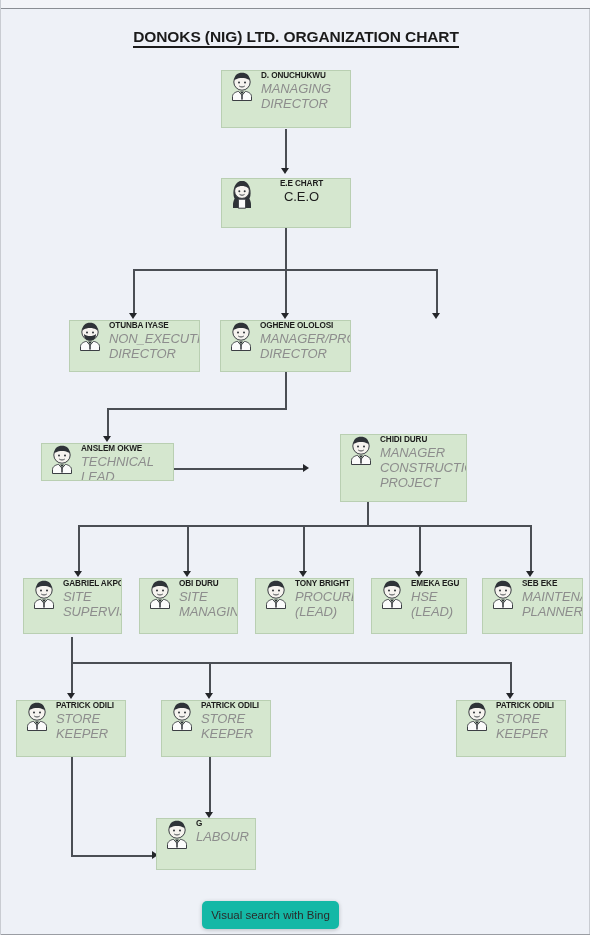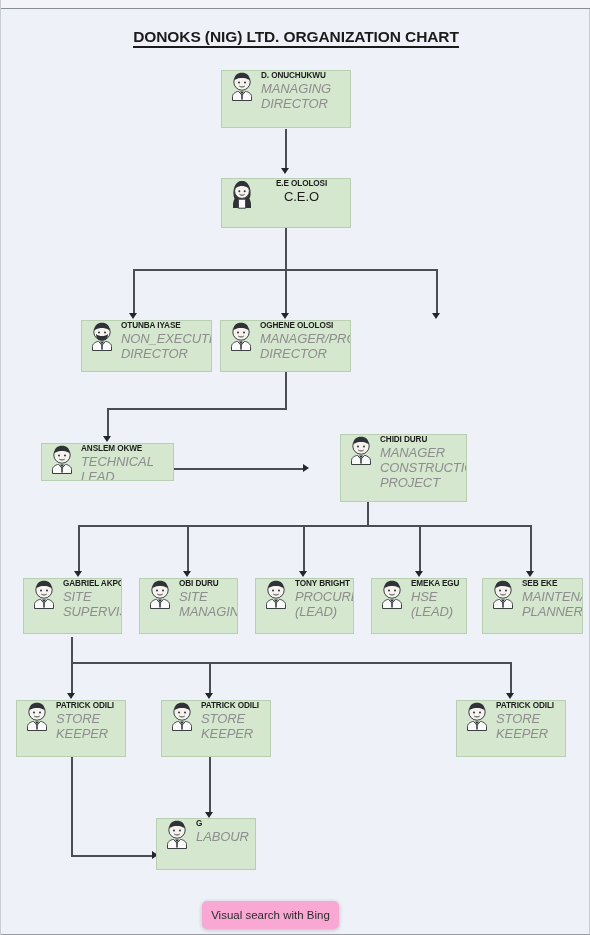--- a/index.html
+++ b/index.html
@@ -92,21 +92,21 @@
     position:absolute;width:0;height:0;
     border-top:4px solid transparent;
     border-bottom:4px solid transparent;
     border-left:6px solid #24262a;
   }
 
   
   #bing{
     position:absolute;left:201px;top:901px;
     width:137px;height:28px;
-    background:#f9a8d4;
+    background:#14b8a6;
     border-radius:5px;
     box-shadow:0 1px 4px rgba(0,0,0,.22);
     display:flex;align-items:center;justify-content:center;
     font-size:11.5px;color:#2b2b2b;
     cursor:pointer;
   }
 </style>
 </head>
 <body>
 
@@ -194,26 +194,26 @@
       <path d="M4.4 14c0-7 3.4-12 8.6-12s8.6 5 8.6 12c0 4-1.4 6-1.4 6H5.8s-1.4-2-1.4-6z" fill="#2f3338"></path>
       <circle cx="13" cy="12" r="7.4" fill="#f6f3ef" stroke="#3c3f44" stroke-width="1"></circle>
       <path d="M6.4 9.6c0-5 2.8-7.6 6.6-7.6s6.6 2.6 6.6 7.6c0 0-2.2-2.6-6.6-2.6S6.4 9.6 6.4 9.6z" fill="#2f3338"></path>
       <circle cx="10.3" cy="12.2" r="1" fill="#2f3338"></circle>
         <circle cx="15.7" cy="12.2" r="1" fill="#2f3338"></circle>
       <path d="M10.9 15.6c1.3.9 3 .9 4.3 0" fill="none" stroke="#2f3338" stroke-width=".9" stroke-linecap="round"></path>
       <path d="M5.4 20c-1 2-1.4 4-1.4 5.6V29h18v-3.4c0-1.6-.4-3.6-1.4-5.6z" fill="#2f3338"></path>
       <path d="M9.4 20.2h7.2v9H9.4z" fill="#fbfbfb" stroke="#3c3f44" stroke-width="1"></path>
     </svg>
     <span class="txt">
-      <span class="nm">E.E OLOLOSI</span>
+      <span class="nm">E.E CHART</span>
       <span class="rl" style="font-style:normal;color:#1d1d1d;font-weight:normal;">C.E.O</span>
     </span>
   </div>
 
-  <div class="node" style="left:68px;top:320px;width:131px;height:52px;margin-left:12px;">
+  <div class="node" style="left:68px;top:320px;width:131px;height:52px;">
     <svg class="av" viewBox="0 0 26 30">
       <circle cx="13" cy="11" r="8.2" fill="#f6f3ef" stroke="#3c3f44" stroke-width="1"></circle>
       <path d="M5.3 9.6c0-5.2 3.4-7.8 7.7-7.8s7.7 2.6 7.7 7.8c0 0-2.6-2.6-7.7-2.6S5.3 9.6 5.3 9.6z" fill="#2f3338"></path>
       <path d="M7 13c0 4.4 2.6 6.6 6 6.6s6-2.2 6-6.6c-1.6 1.4-3.6 2-6 2s-4.4-.6-6-2z" fill="#2f3338"></path>
       <circle cx="10" cy="11.4" r="1" fill="#2f3338"></circle>
         <circle cx="16" cy="11.4" r="1" fill="#2f3338"></circle>
       <path d="M3.5 29.5v-4c0-3 3.2-4.6 6-5.2l3.5 4 3.5-4c2.8.6 6 2.2 6 5.2v4z" fill="#fbfbfb" stroke="#3c3f44" stroke-width="1"></path>
       <path d="M11 20.6h4l-2 2.6z" fill="#2f3338"></path>
       <rect x="12.2" y="23.6" width="1.6" height="5" fill="#3c3f44"></rect>
     </svg>

